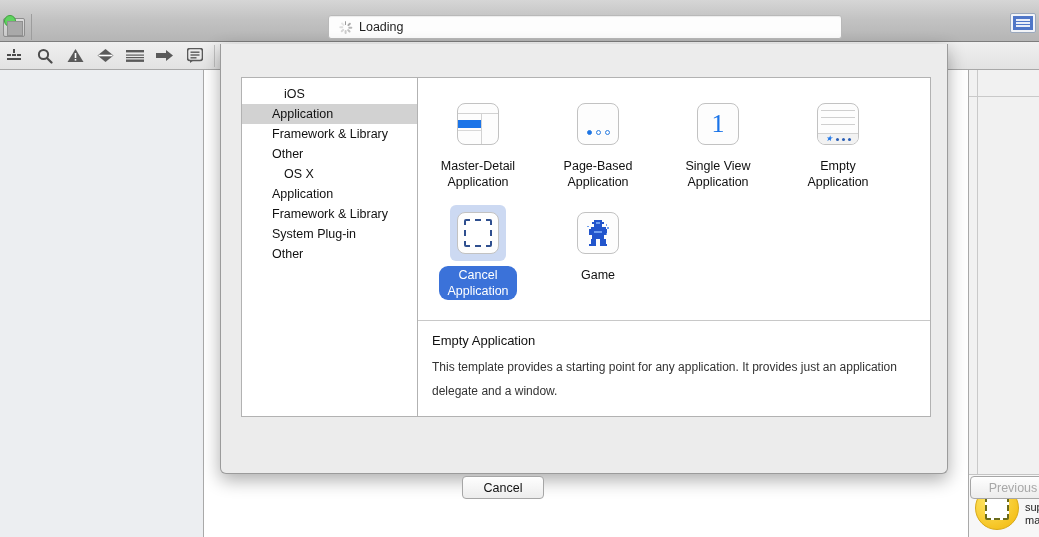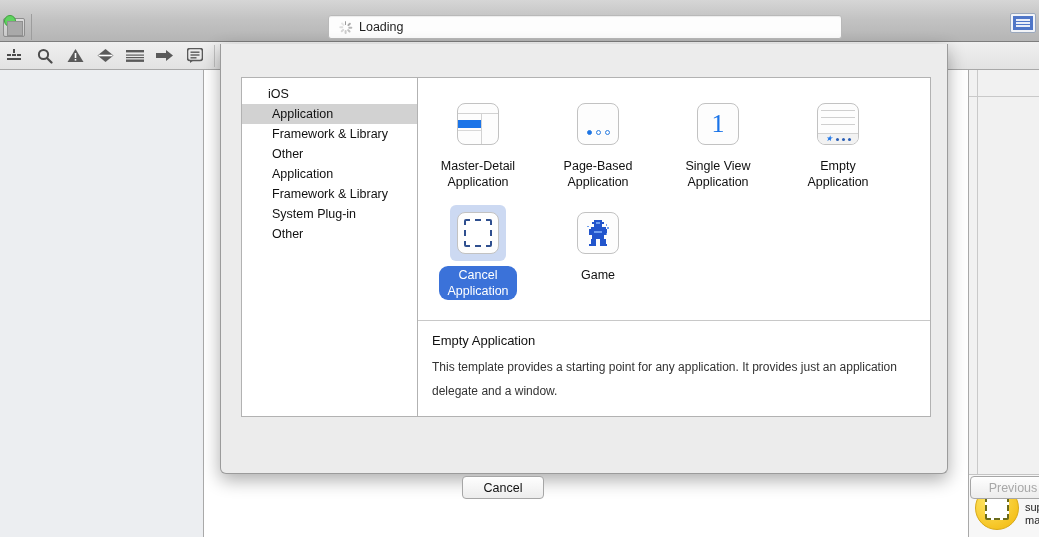--- a/index.html
+++ b/index.html
@@ -129,21 +129,21 @@
     position:absolute; left:20px; top:33px; width:690px; height:340px;
     background:#ffffff; border:1px solid #b2b2b2;
     display:flex;
   }
   
   .src-list{
     width:176px; height:100%; background:#ffffff;
     border-right:1px solid #b2b2b2; padding-top:6px;
     font-size:12.5px; color:#111;
   }
-  .src-group{ padding:3px 0 3px 26px; color:#111; }
+  .src-group{ padding:3px 0 3px 26px; color:#111;margin-left:16px; }
   .src-item{ padding:3px 0 3px 30px; color:#111; }
   .src-item.selected{ background:#d2d2d2; }
 
   
   .tpl-area{
     flex:1; display:flex; flex-direction:column;
     background:#ffffff;
   }
   .tpl-grid{
     flex:1; padding:14px 0 0 0;
@@ -347,20 +347,21 @@
   <div class="sheet">
 
 
     <div class="sheet-body">
 
       <div class="src-list">
         <div class="src-group">iOS</div>
         <div class="src-item selected">Application</div>
         <div class="src-item">Framework &amp; Library</div>
         <div class="src-item">Other</div>
+        <div class="src-group">OS X</div>
         <div class="src-item">Application</div>
         <div class="src-item">Framework &amp; Library</div>
         <div class="src-item">System Plug-in</div>
         <div class="src-item">Other</div>
       </div>
 
       <div class="tpl-area">
 
         <div class="tpl-grid">
 

